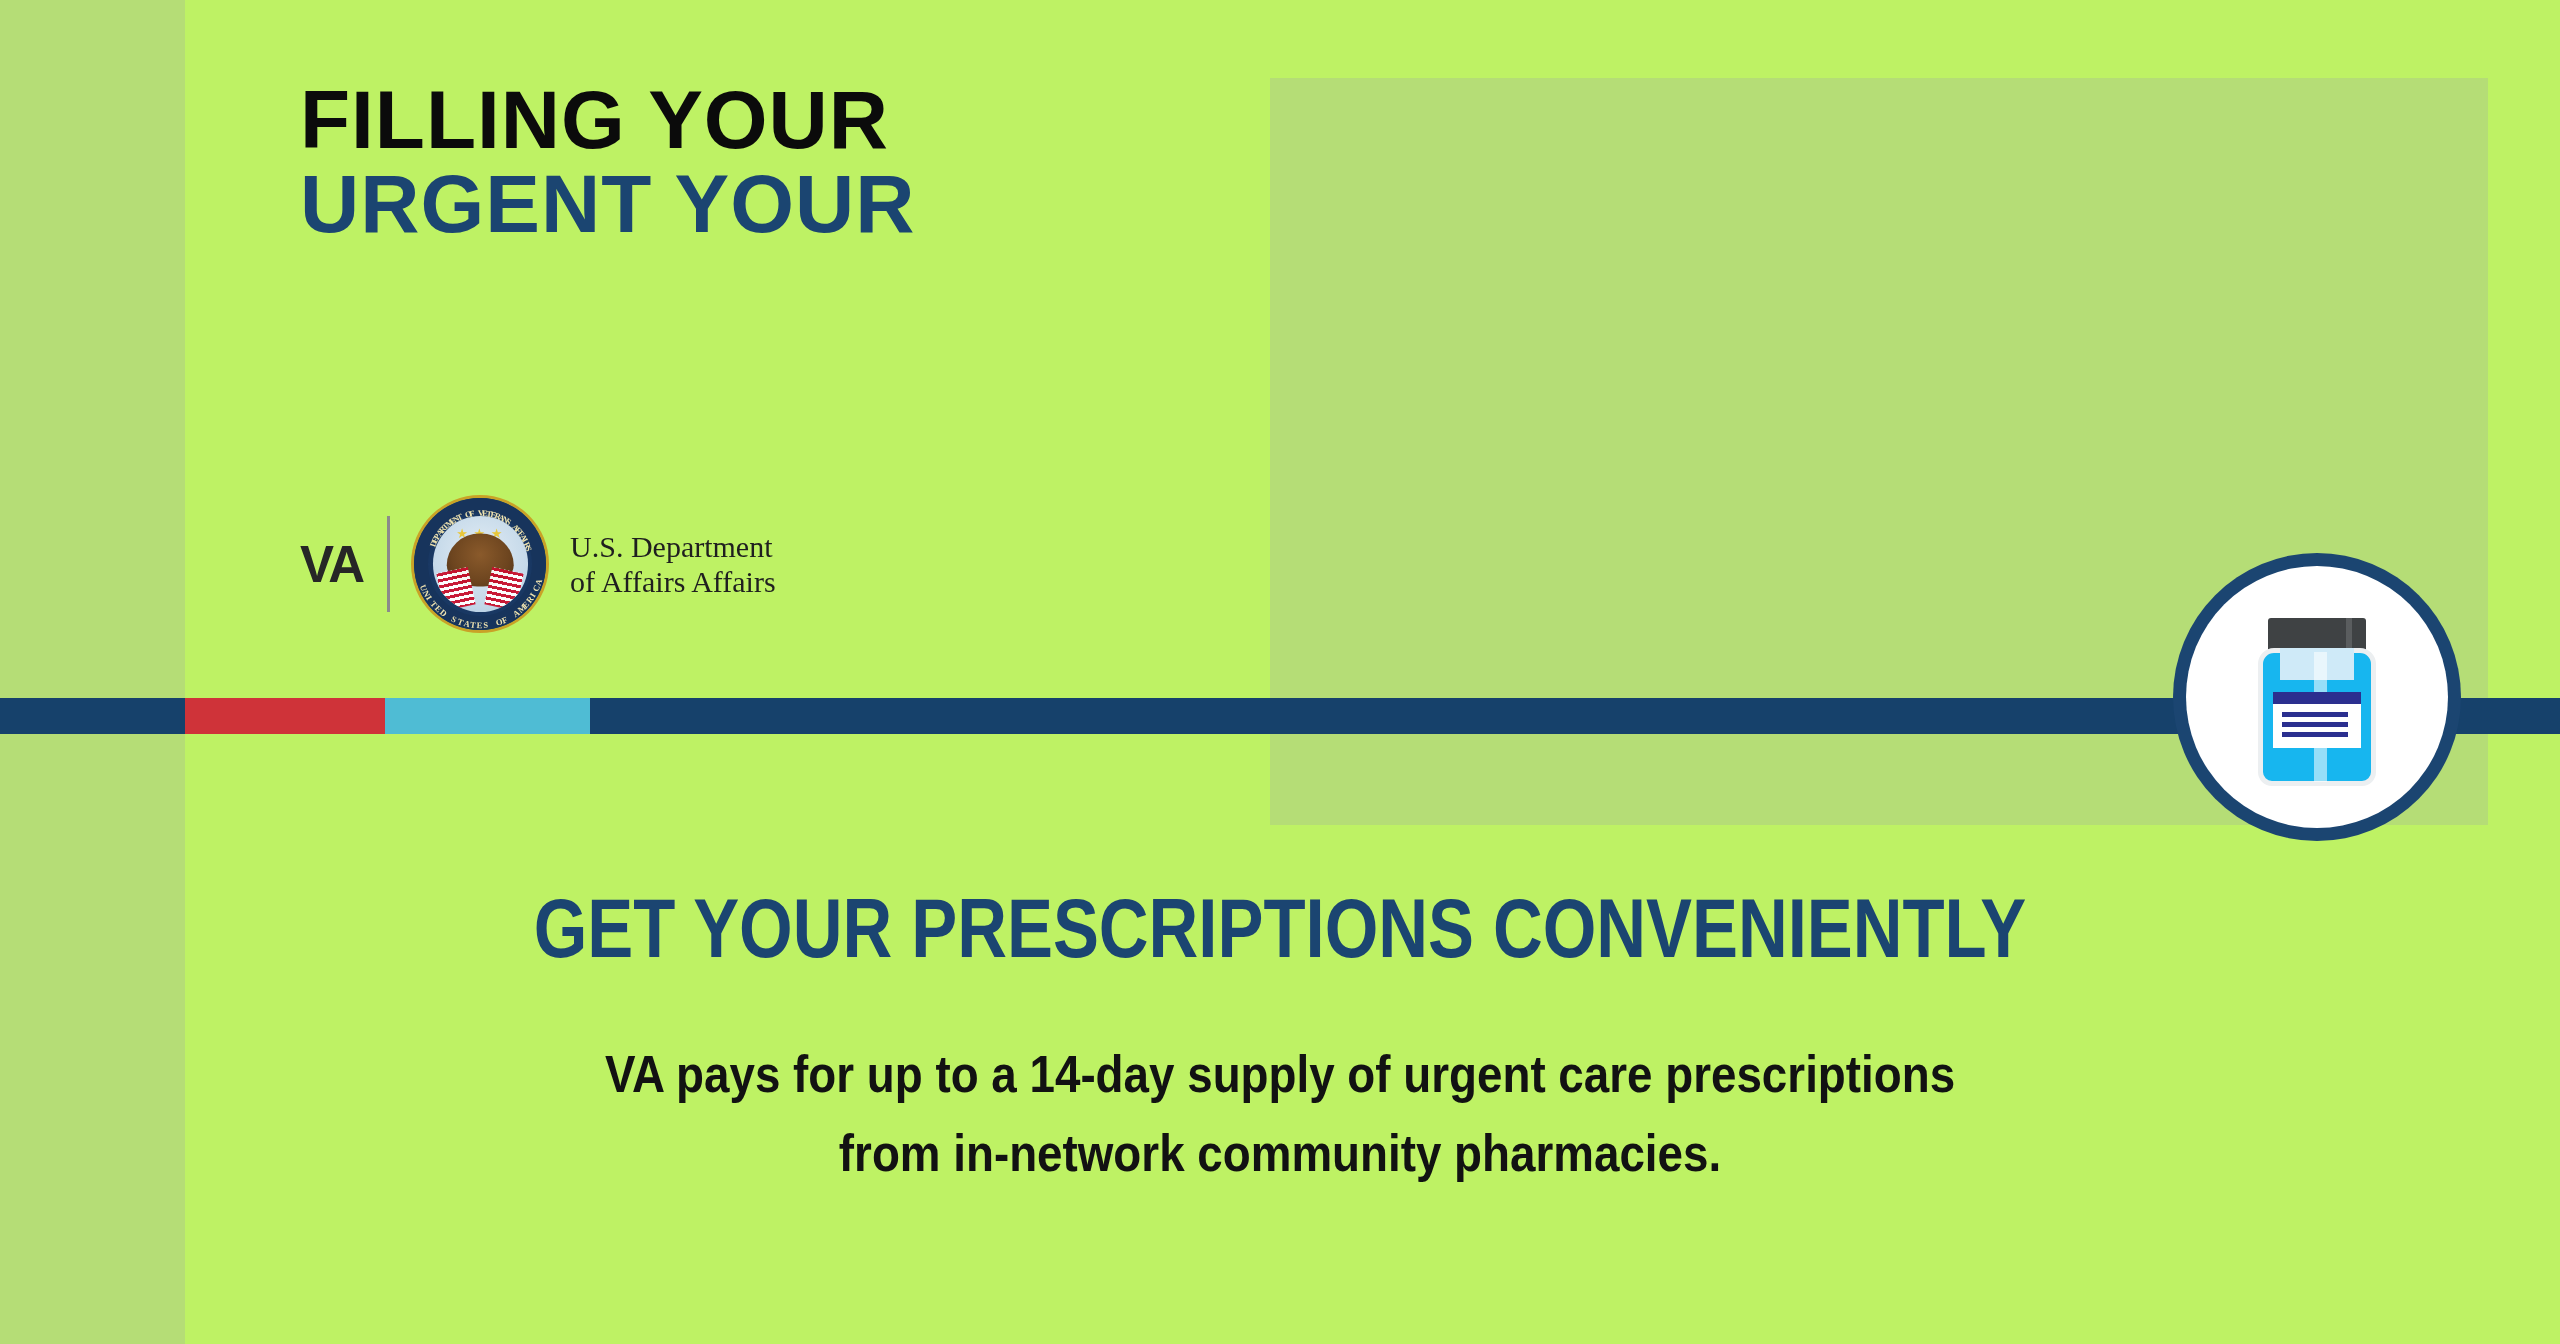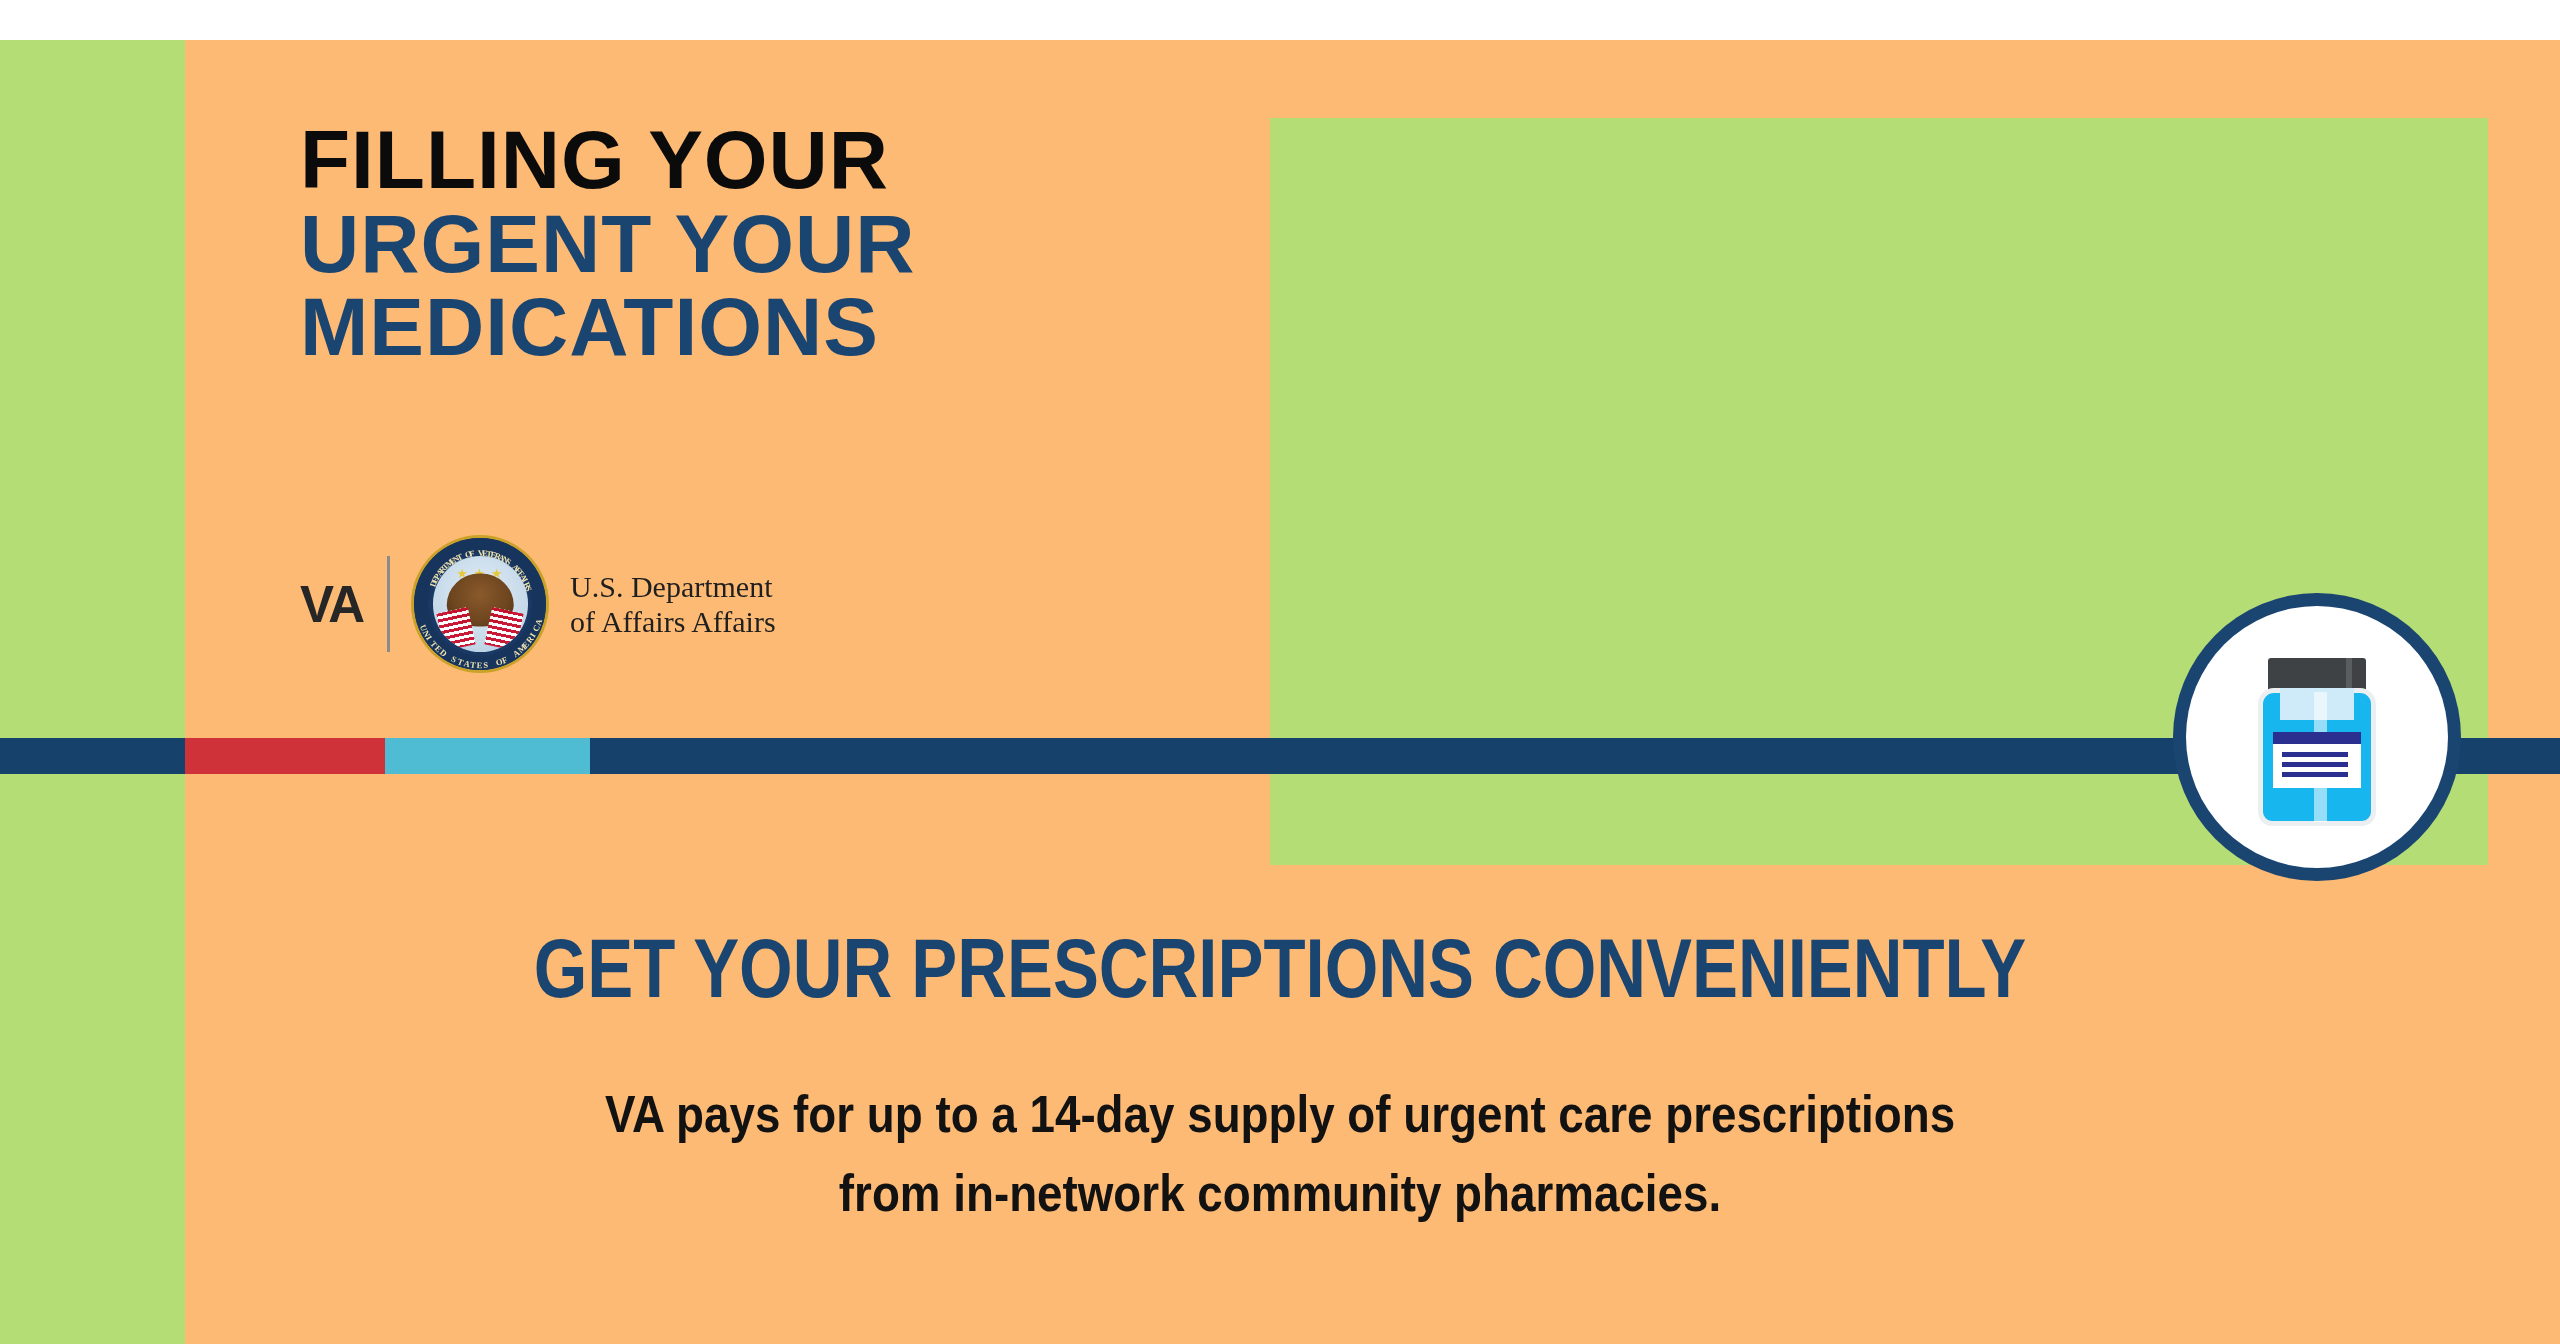--- a/index.html
+++ b/index.html
@@ -1,19 +1,19 @@
 <!DOCTYPE html>
 <html><head>
 <meta charset="utf-8">
 <style>
   html,body{margin:0;padding:0;background:#ffffff;}
   body{width:2560px;height:1344px;position:relative;overflow:hidden;
        font-family:"Liberation Sans",sans-serif;}
 
-  .stage{position:absolute;inset:0;background:#fdba74;margin-top:40px;}
+  .stage{position:absolute;inset:0;background:#bef264;}
 
   
   .left-band{position:absolute;left:0;top:0;width:185px;height:1344px;background:#b5dd76;}
 
   
   .photo-frame{position:absolute;left:1270px;top:78px;width:1218px;height:747px;background:#b5dd76;}
 
   
   .headline{position:absolute;left:300px;top:78px;width:900px;}
   .h-line{font-weight:800;letter-spacing:1px;line-height:1.02;}
@@ -76,21 +76,20 @@
 
   <div class="left-band"></div>
 
   <div class="photo-frame">
     
   </div>
 
   <div class="headline">
     <div class="h-line h1">FILLING YOUR</div>
     <div class="h-line h2">URGENT YOUR</div>
-    <div class="h-line h3">MEDICATIONS</div>
   </div>
 
   <div class="lockup">
     <div class="va-mark">VA</div>
     <div class="rule"></div>
     <div class="seal">
       <div class="seal-ring-text">
           <span style="transform: translate(-52.6228px, -19.1531px) rotate(290deg);">D</span>
           <span style="transform: translate(-50.8242px, -23.5138px) rotate(294.828deg);">E</span>
           <span style="transform: translate(-48.6651px, -27.7076px) rotate(299.655deg);">P</span>

